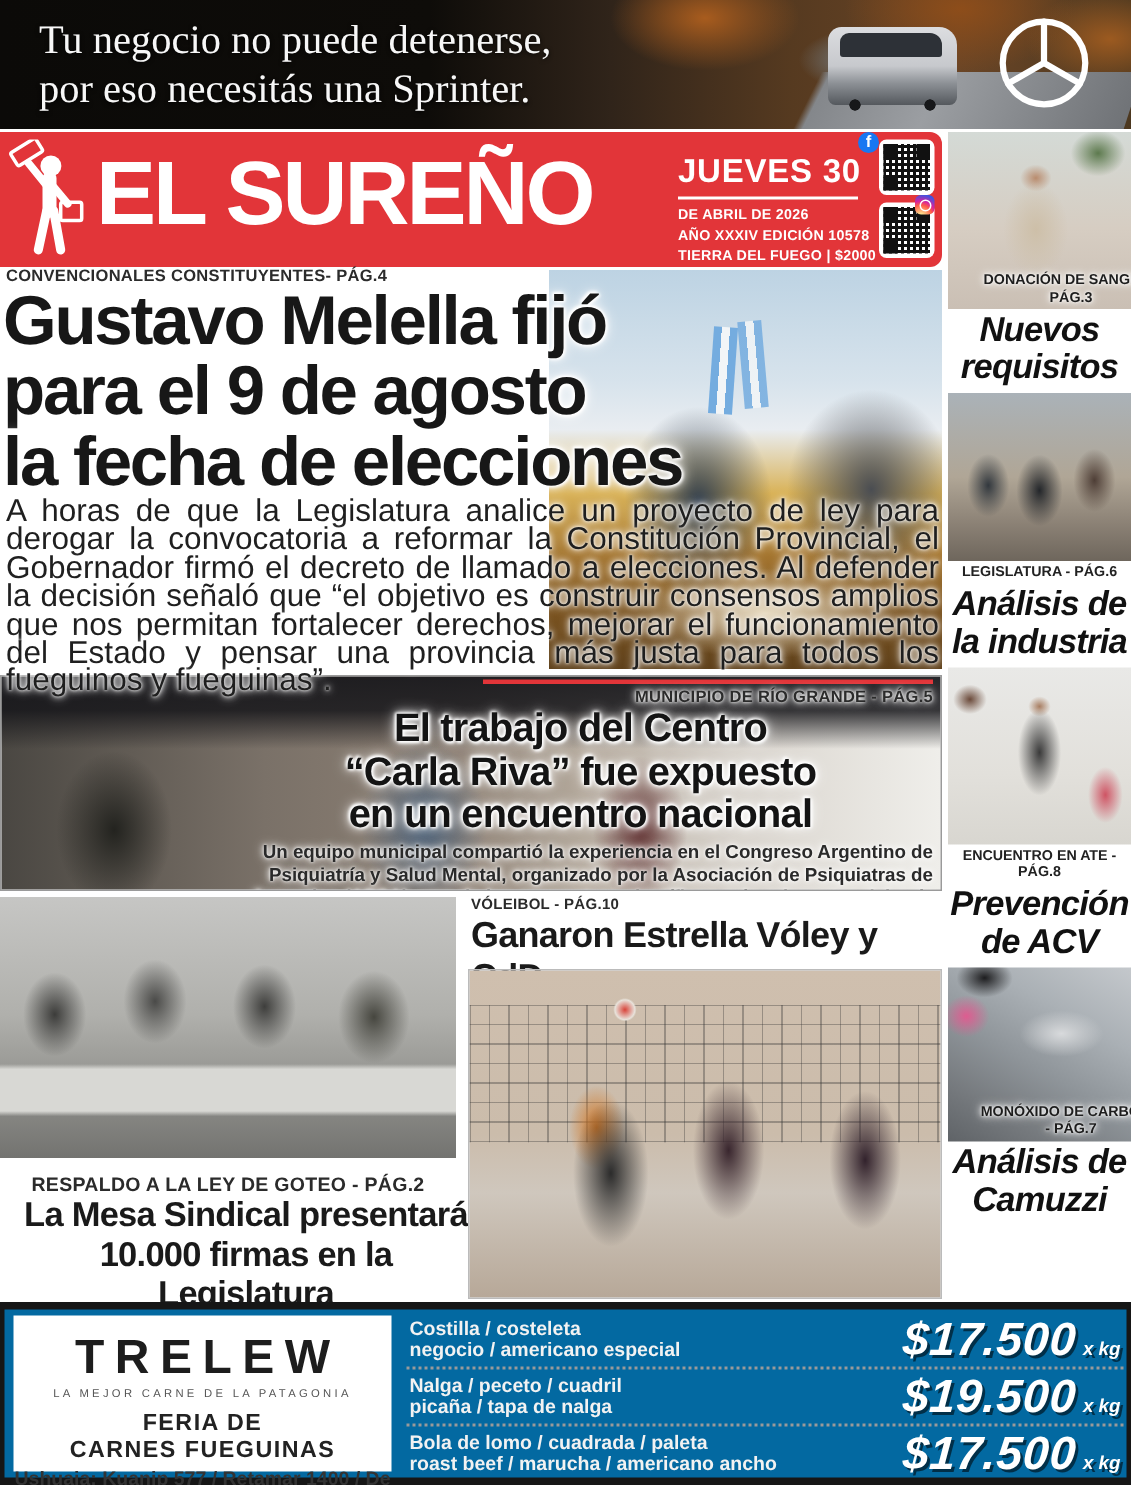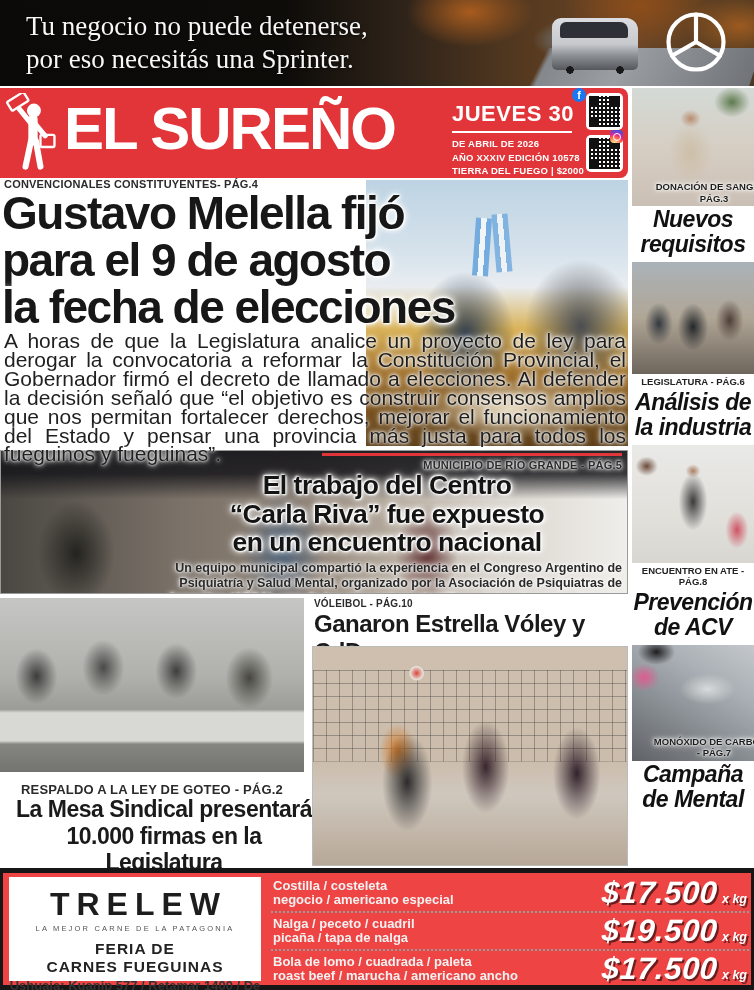--- a/index.html
+++ b/index.html
@@ -154,21 +154,21 @@
     background-image:
       radial-gradient(22px 20px at 10% 28%,#de5c90 0%,rgba(222,92,144,0) 70%),
       radial-gradient(26px 18px at 20% 6%,#1d1d1f 0%,rgba(29,29,31,0) 72%),
       radial-gradient(40px 22px at 62% 38%,#d8dadc 0%,rgba(216,218,220,0) 70%),
       linear-gradient(210deg,#c4c8cc 0%,#aab0b5 30%,#8f959a 55%,#75797d 80%,#5f6367 100%);}
   .sb-kicker-over{position:absolute;left:0;bottom:2px;width:100%;text-align:center;
       font-size:9.5px;font-weight:bold;line-height:11.5px;color:#1d1d1d;padding-left:21px;}
 
   
   .footer{left:0;top:868px;width:754px;height:122px;background:#161616;}
-  .footer-inner{position:absolute;left:3px;top:5px;width:748px;height:112px;background:#ef4444;}
+  .footer-inner{position:absolute;left:3px;top:5px;width:748px;height:112px;background:#0369a1;}
   .trelew-card{position:absolute;left:6px;top:4px;width:252px;height:104px;background:#fff;
       text-align:center;color:#222;}
   .trelew-brand{margin-top:9px;font-size:32px;font-weight:600;letter-spacing:7px;text-indent:7px;color:#1d1d1d;}
   .trelew-tag{font-size:7.5px;letter-spacing:2.2px;color:#555;margin-top:1px;}
   .trelew-feria{font-size:15.5px;font-weight:bold;letter-spacing:1px;line-height:17.5px;margin-top:7px;}
   .trelew-addr{font-size:13px;font-weight:bold;color:#333;line-height:9.5px;margin-top:6px;}
   .price-rows{position:absolute;left:268px;top:2px;width:478px;height:108px;display:flex;
       flex-direction:column;}
   .price-row{flex:1;display:flex;align-items:center;justify-content:space-between;}
   .price-row + .price-row{border-top:2px dotted #9a9a9a;}
@@ -285,21 +285,21 @@
     <div class="sb-item">
       <div class="sb-photo photo ph-acv"></div>
       <div class="sb-kicker">ENCUENTRO EN ATE - PÁG.8</div>
       <div class="sb-headline">Prevención de ACV</div>
     </div>
 
     <div class="sb-item">
       <div class="sb-photo photo ph-camuzzi">
         <div class="sb-kicker-over halo-soft">MONÓXIDO DE CARBONO - PÁG.7</div>
       </div>
-      <div class="sb-headline halo">Campaña de Mental</div>
+      <div class="sb-headline halo">Análisis de Camuzzi</div>
     </div>
 
   </div>
 
   <div class="abs footer">
     <div class="footer-inner">
       <div class="trelew-card">
         <div class="trelew-brand">TRELEW</div>
         <div class="trelew-tag">LA MEJOR CARNE DE LA PATAGONIA</div>
         <div class="trelew-feria">

